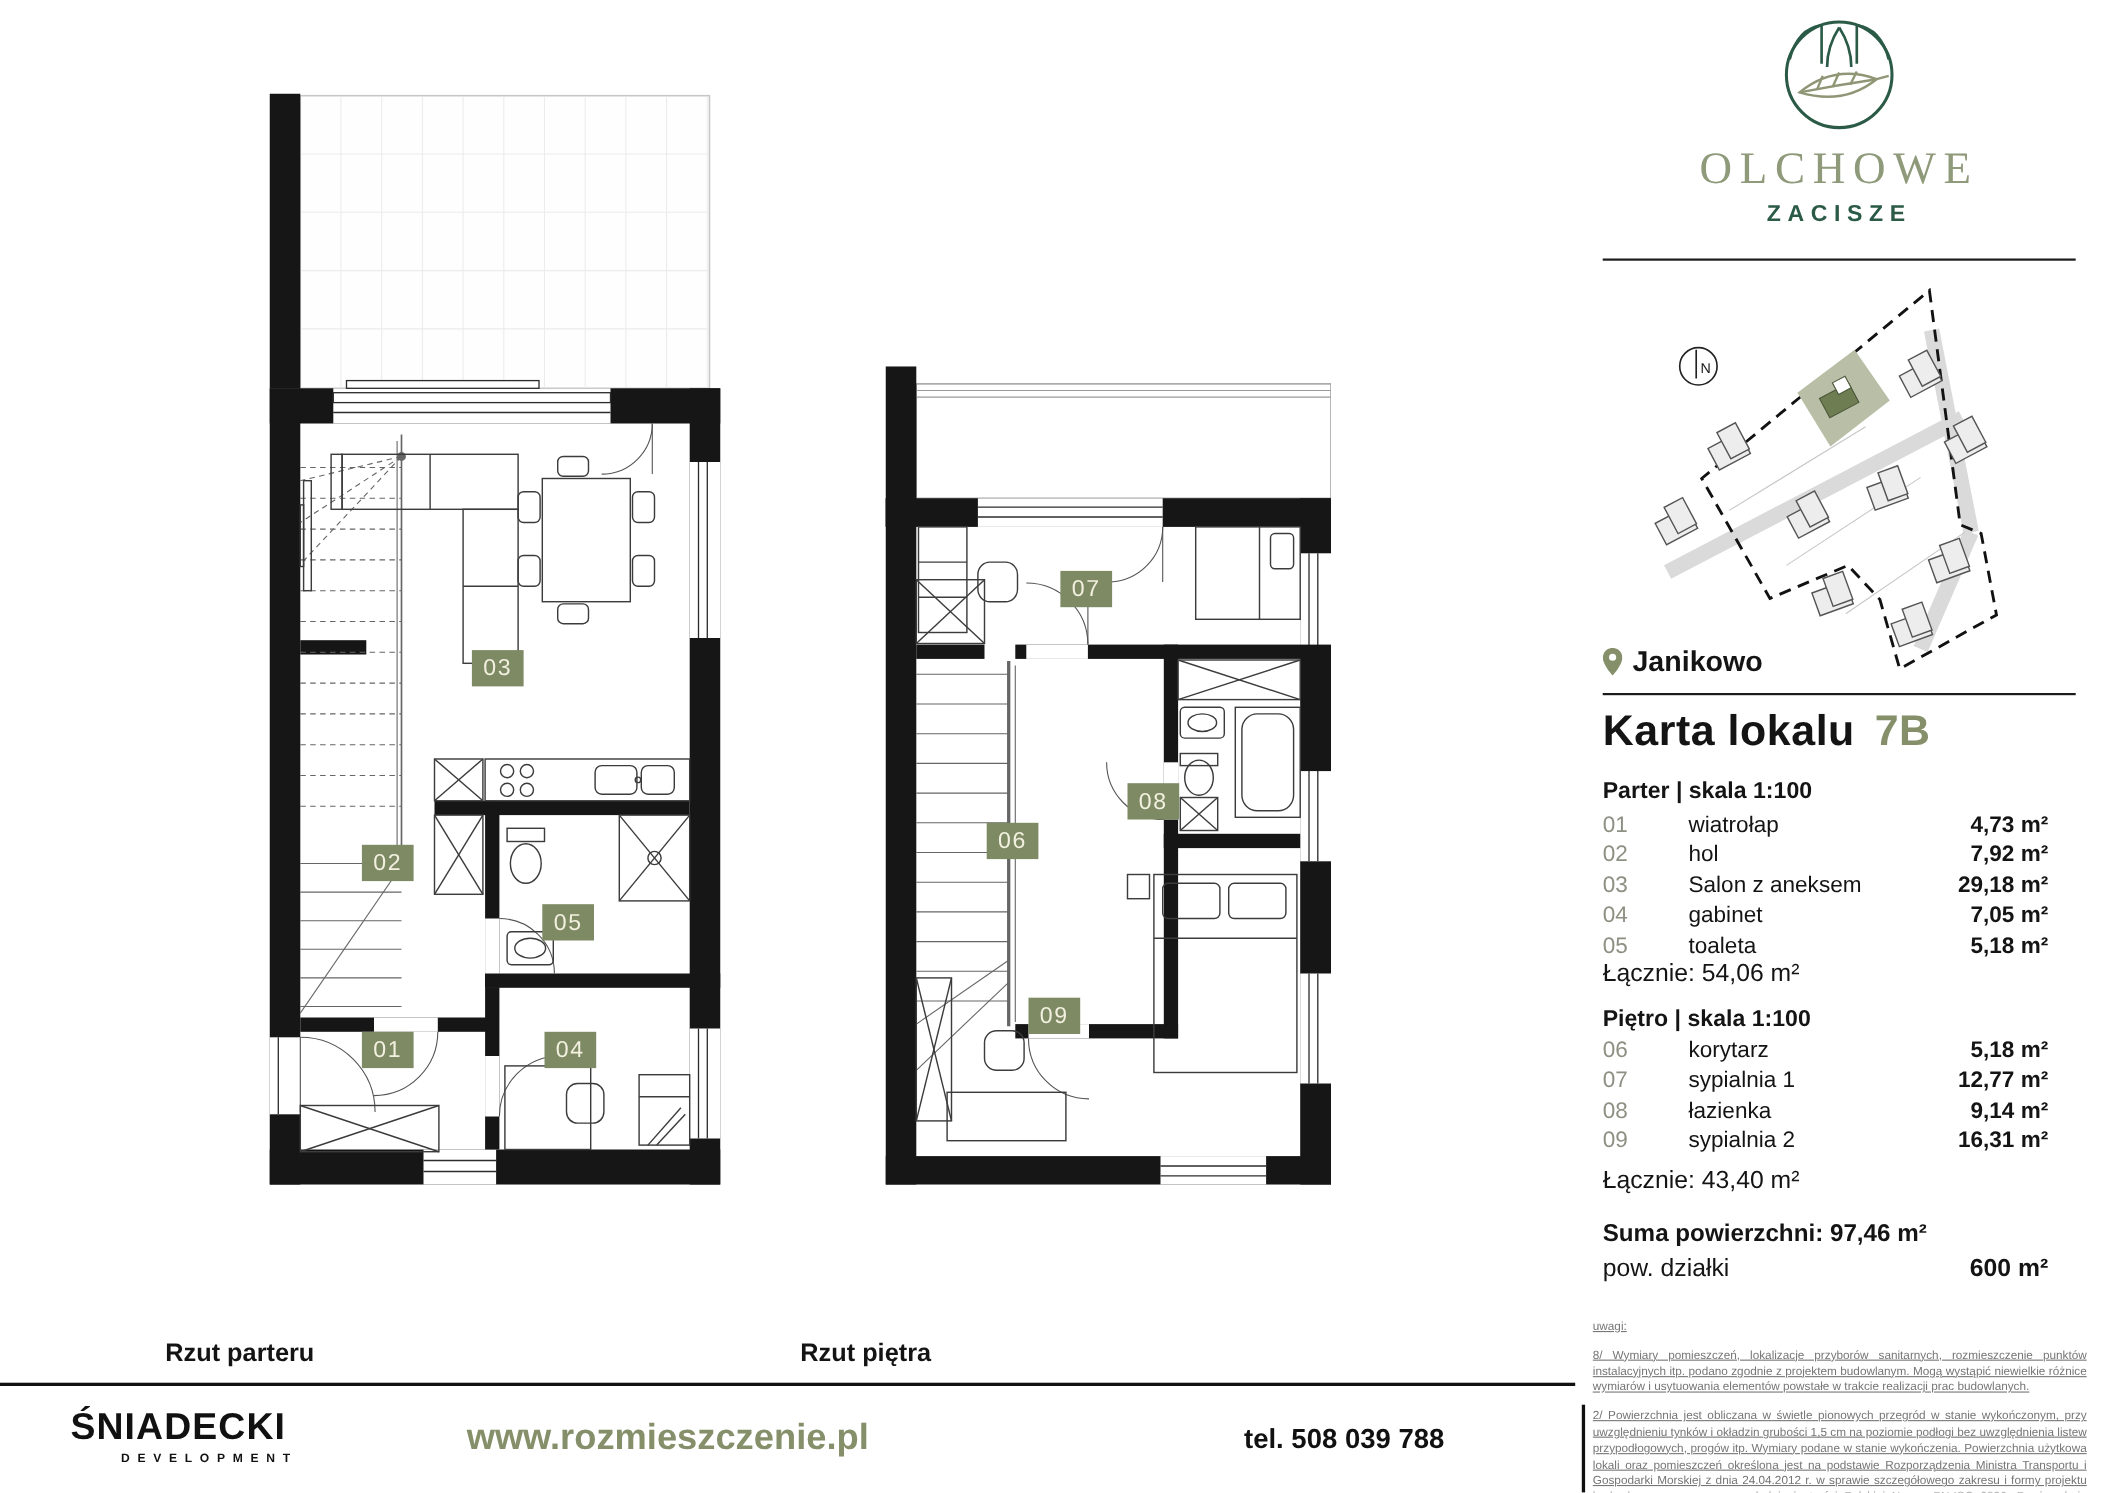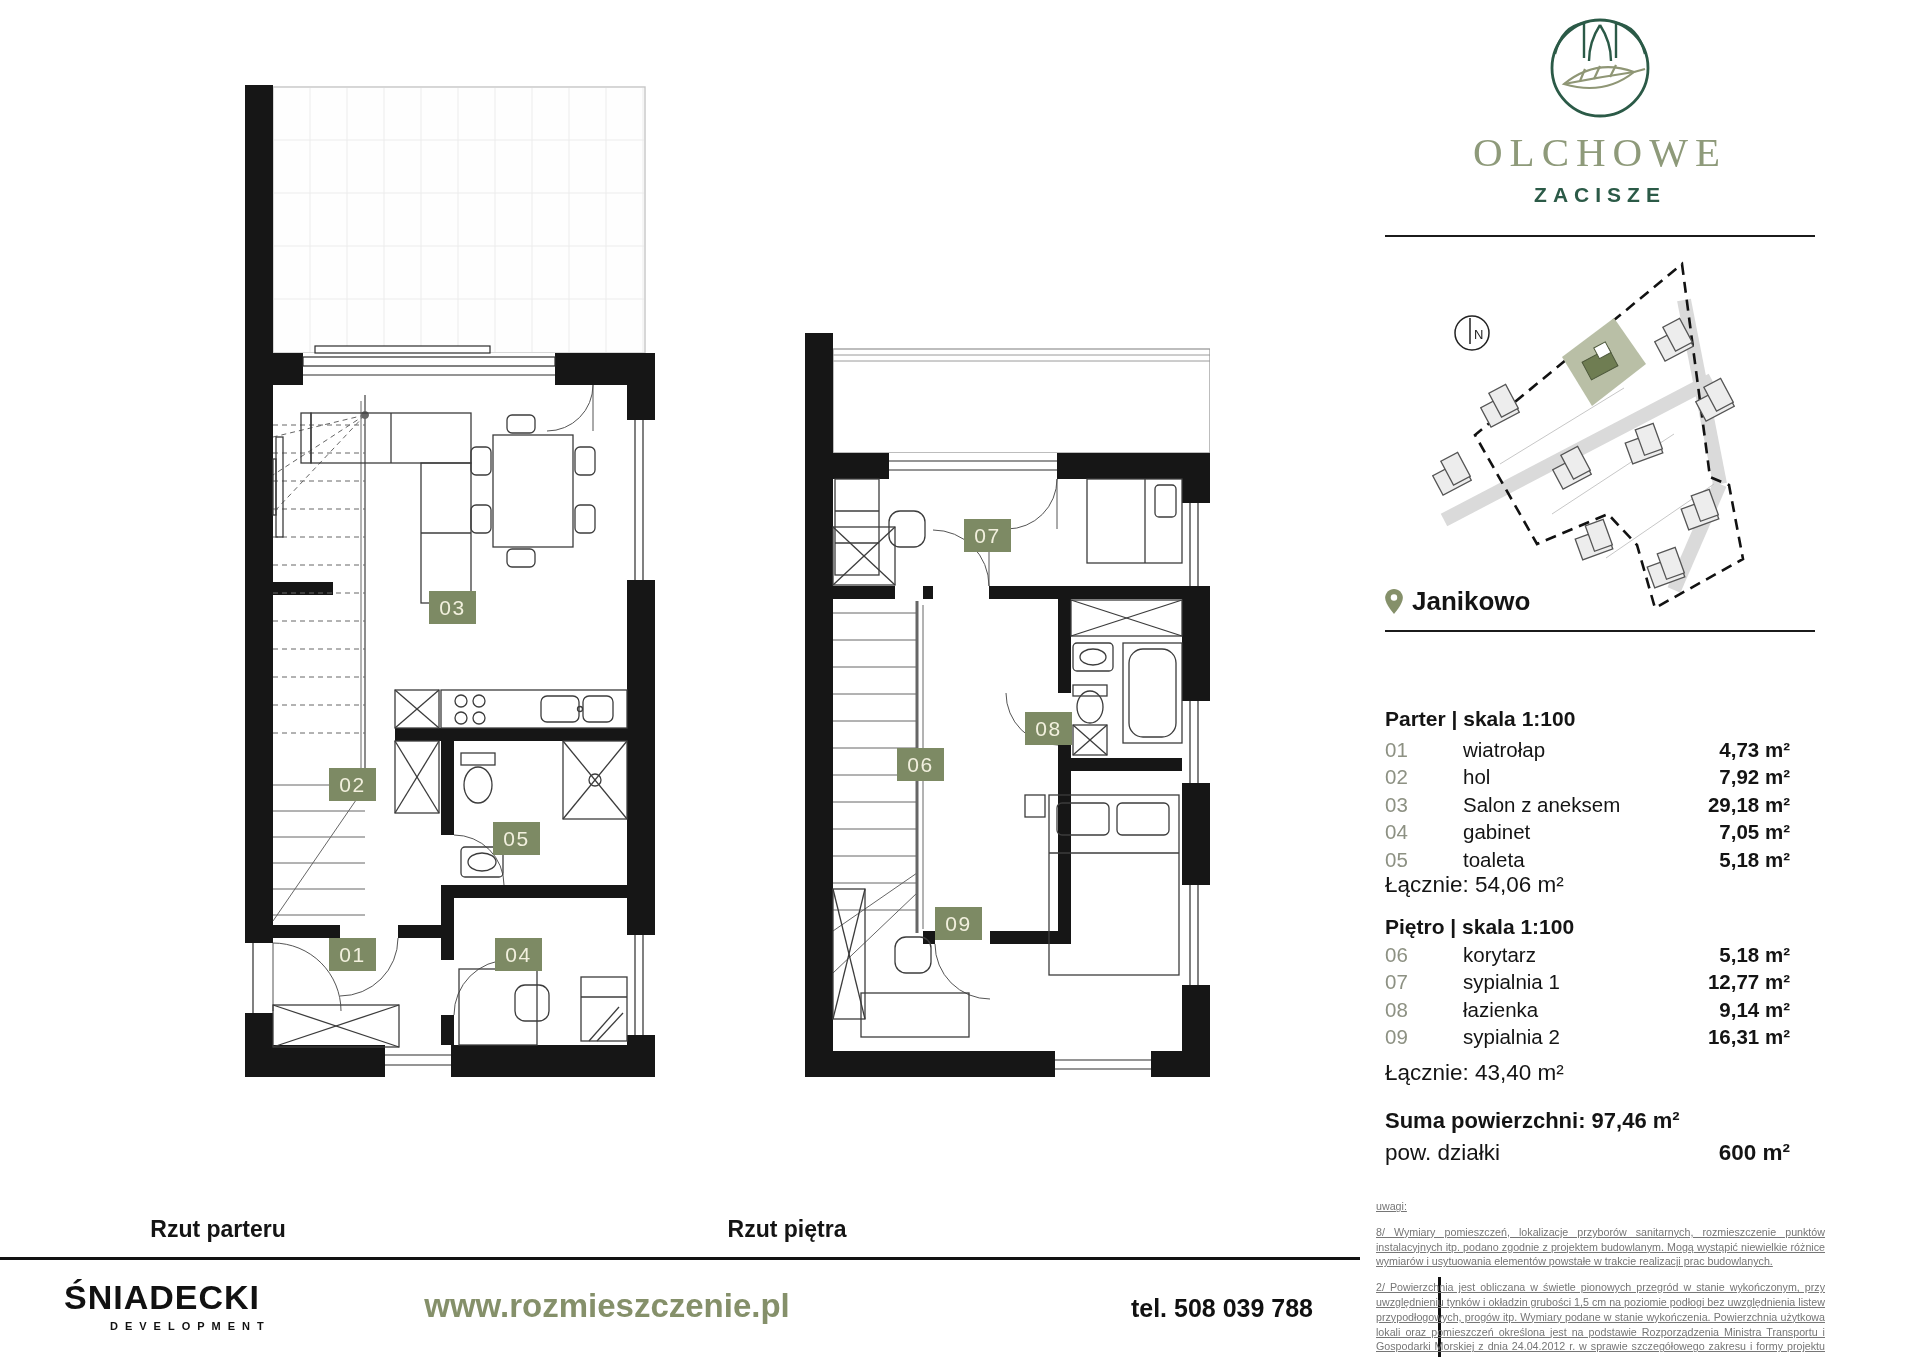--- a/index.html
+++ b/index.html
@@ -18,21 +18,21 @@
   .grid{stroke:#ececec;stroke-width:1;}
   .ter{fill:#fefefe;stroke:#c6c6c6;stroke-width:1.4;}
 
   .rlabel{position:absolute;width:47px;height:33px;background:#7d8a64;color:#f2f0de;
           font-size:21px;font-weight:400;letter-spacing:1.5px;display:flex;
           align-items:center;justify-content:center;}
 
   .plancap{position:absolute;width:220px;text-align:center;font-size:23px;font-weight:700;color:#141414;}
 
   
-  #panel{position:absolute;left:1360px;top:0;width:480px;height:1277px;background:#fff;}
+  #panel{position:absolute;left:1432px;top:0;width:480px;height:1277px;background:#fff;}
   .vline{position:absolute;left:1438px;top:0;width:3px;height:1357px;background:#101010;}
   .hr{position:absolute;left:25px;width:430px;height:2px;background:#1b1b1b;}
 
   .logo-title{position:absolute;left:0;top:128px;width:480px;text-align:center;
      font-family:"Liberation Serif",serif;font-size:41px;letter-spacing:7px;color:#8e9a7a;}
   .logo-sub{position:absolute;left:0;top:183px;width:480px;text-align:center;
      font-size:21px;font-weight:700;letter-spacing:6px;color:#2b5a47;}
 
   .loc{position:absolute;left:25px;top:586px;display:flex;align-items:center;gap:9px;
        font-size:26px;font-weight:700;color:#141414;}
@@ -418,20 +418,23 @@
     <div class="loc">
       <svg width="18" height="25" viewBox="0 0 17 24">
         <path d="M8.5,0 C3.8,0 0,3.8 0,8.5 C0,14.9 8.5,24 8.5,24 C8.5,24 17,14.9 17,8.5 C17,3.8 13.2,0 8.5,0 Z" fill="#85906a"></path>
         <circle cx="8.5" cy="8.2" r="3.1" fill="#ffffff"></circle>
       </svg>
       <span>Janikowo</span>
     </div>
 
     <div class="hr" style="top:630px;"></div>
 
+    <div class="cardtitle">
+      <span>Karta lokalu</span><span class="unit">7B</span>
+    </div>
 
     <div class="sect-head" style="top:707px;">Parter | skala 1:100</div>
     <div class="row" style="top:736px;">
       <span class="code">01</span>
       <span class="nm">wiatrołap</span>
       <span class="ar">4,73 m²</span>
     </div>
     <div class="row" style="top:763px;">
       <span class="code">02</span>
       <span class="nm">hol</span>

